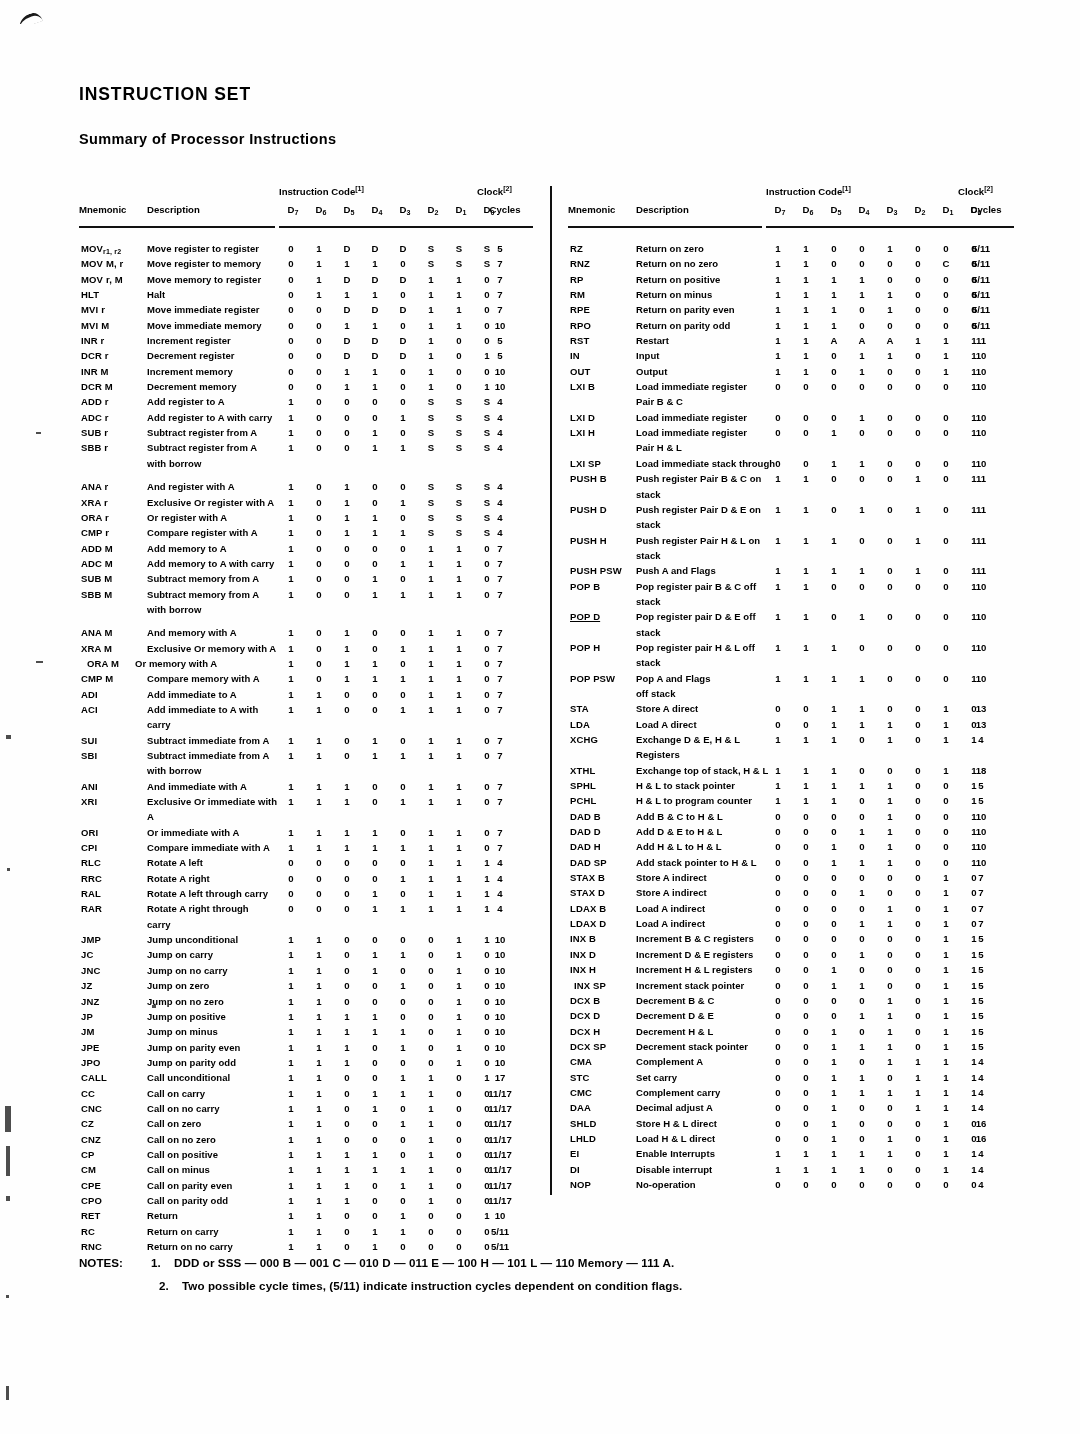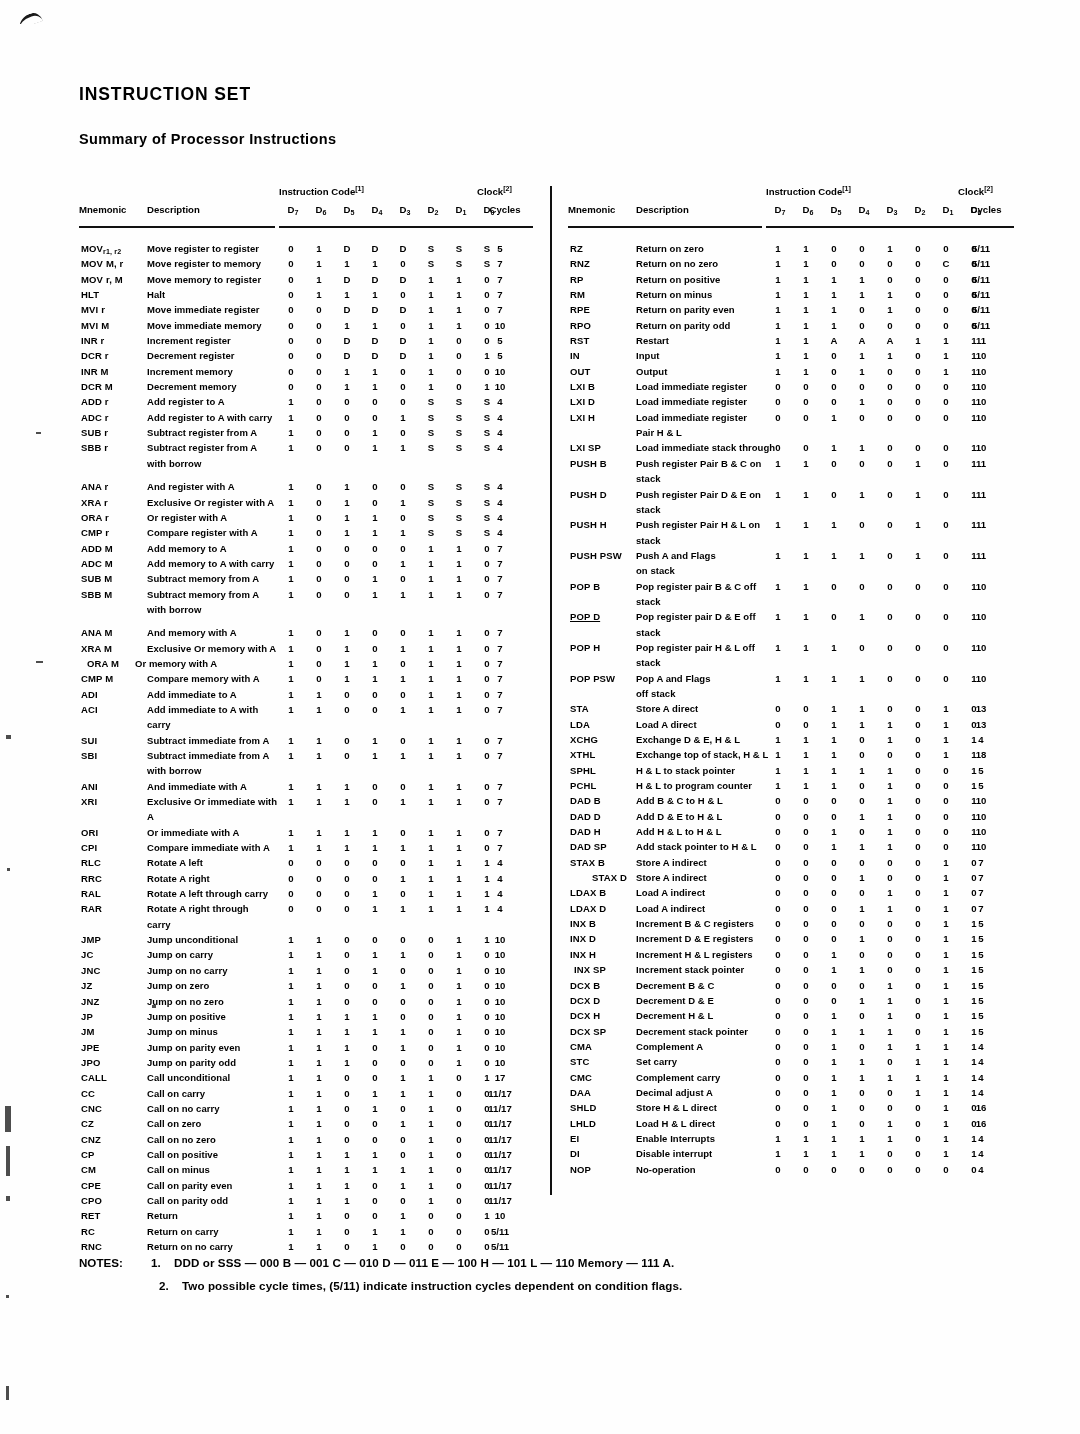--- a/index.html
+++ b/index.html
@@ -1171,20 +1171,23 @@
           <span class="c-bit" style="left: 203px;">0</span>
           <span class="c-bit" style="left: 231px;">0</span>
           <span class="c-bit" style="left: 259px;">0</span>
           <span class="c-bit" style="left: 287px;">0</span>
           <span class="c-bit" style="left: 315px;">0</span>
           <span class="c-bit" style="left: 343px;">0</span>
           <span class="c-bit" style="left: 371px;">0</span>
           <span class="c-bit" style="left: 399px;">1</span>
           <span class="c-ck" style="left: 390px;">10</span>
         </div>
+        <div class="row cont">
+          <span class="c-de" style="left: 68px;">Pair B &amp; C</span>
+        </div>
         <div class="row">
           <span class="c-mn" style="left: 2px;">LXI D</span>
           <span class="c-de" style="left: 68px;">Load immediate register</span>
           <span class="c-bit" style="left: 203px;">0</span>
           <span class="c-bit" style="left: 231px;">0</span>
           <span class="c-bit" style="left: 259px;">0</span>
           <span class="c-bit" style="left: 287px;">1</span>
           <span class="c-bit" style="left: 315px;">0</span>
           <span class="c-bit" style="left: 343px;">0</span>
           <span class="c-bit" style="left: 371px;">0</span>
@@ -1274,23 +1277,20 @@
           <span class="c-bit" style="left: 203px;">1</span>
           <span class="c-bit" style="left: 231px;">1</span>
           <span class="c-bit" style="left: 259px;">1</span>
           <span class="c-bit" style="left: 287px;">1</span>
           <span class="c-bit" style="left: 315px;">0</span>
           <span class="c-bit" style="left: 343px;">1</span>
           <span class="c-bit" style="left: 371px;">0</span>
           <span class="c-bit" style="left: 399px;">1</span>
           <span class="c-ck" style="left: 390px;">11</span>
         </div>
-        <div class="row cont">
-          <span class="c-de" style="left: 68px;">on stack</span>
-        </div>
         <div class="row">
           <span class="c-mn" style="left: 2px;">POP B</span>
           <span class="c-de" style="left: 68px;">Pop register pair B &amp; C off</span>
           <span class="c-bit" style="left: 203px;">1</span>
           <span class="c-bit" style="left: 231px;">1</span>
           <span class="c-bit" style="left: 259px;">0</span>
           <span class="c-bit" style="left: 287px;">0</span>
           <span class="c-bit" style="left: 315px;">0</span>
           <span class="c-bit" style="left: 343px;">0</span>
           <span class="c-bit" style="left: 371px;">0</span>
@@ -1380,20 +1380,23 @@
           <span class="c-bit" style="left: 203px;">1</span>
           <span class="c-bit" style="left: 231px;">1</span>
           <span class="c-bit" style="left: 259px;">1</span>
           <span class="c-bit" style="left: 287px;">0</span>
           <span class="c-bit" style="left: 315px;">1</span>
           <span class="c-bit" style="left: 343px;">0</span>
           <span class="c-bit" style="left: 371px;">1</span>
           <span class="c-bit" style="left: 399px;">1</span>
           <span class="c-ck" style="left: 390px;">4</span>
         </div>
+        <div class="row cont">
+          <span class="c-de" style="left: 68px;">Registers</span>
+        </div>
         <div class="row">
           <span class="c-mn" style="left: 2px;">XTHL</span>
           <span class="c-de" style="left: 68px;">Exchange top of stack, H &amp; L</span>
           <span class="c-bit" style="left: 203px;">1</span>
           <span class="c-bit" style="left: 231px;">1</span>
           <span class="c-bit" style="left: 259px;">1</span>
           <span class="c-bit" style="left: 287px;">0</span>
           <span class="c-bit" style="left: 315px;">0</span>
           <span class="c-bit" style="left: 343px;">0</span>
           <span class="c-bit" style="left: 371px;">1</span>
@@ -1485,21 +1488,21 @@
           <span class="c-bit" style="left: 231px;">0</span>
           <span class="c-bit" style="left: 259px;">0</span>
           <span class="c-bit" style="left: 287px;">0</span>
           <span class="c-bit" style="left: 315px;">0</span>
           <span class="c-bit" style="left: 343px;">0</span>
           <span class="c-bit" style="left: 371px;">1</span>
           <span class="c-bit" style="left: 399px;">0</span>
           <span class="c-ck" style="left: 390px;">7</span>
         </div>
         <div class="row">
-          <span class="c-mn" style="left: 2px; margin-left: 22px;">STAX D</span>
+          <span class="c-mn" style="left: 2px;">STAX D</span>
           <span class="c-de" style="left: 68px;">Store A indirect</span>
           <span class="c-bit" style="left: 203px;">0</span>
           <span class="c-bit" style="left: 231px;">0</span>
           <span class="c-bit" style="left: 259px;">0</span>
           <span class="c-bit" style="left: 287px;">1</span>
           <span class="c-bit" style="left: 315px;">0</span>
           <span class="c-bit" style="left: 343px;">0</span>
           <span class="c-bit" style="left: 371px;">1</span>
           <span class="c-bit" style="left: 399px;">0</span>
           <span class="c-ck" style="left: 390px;">7</span>

